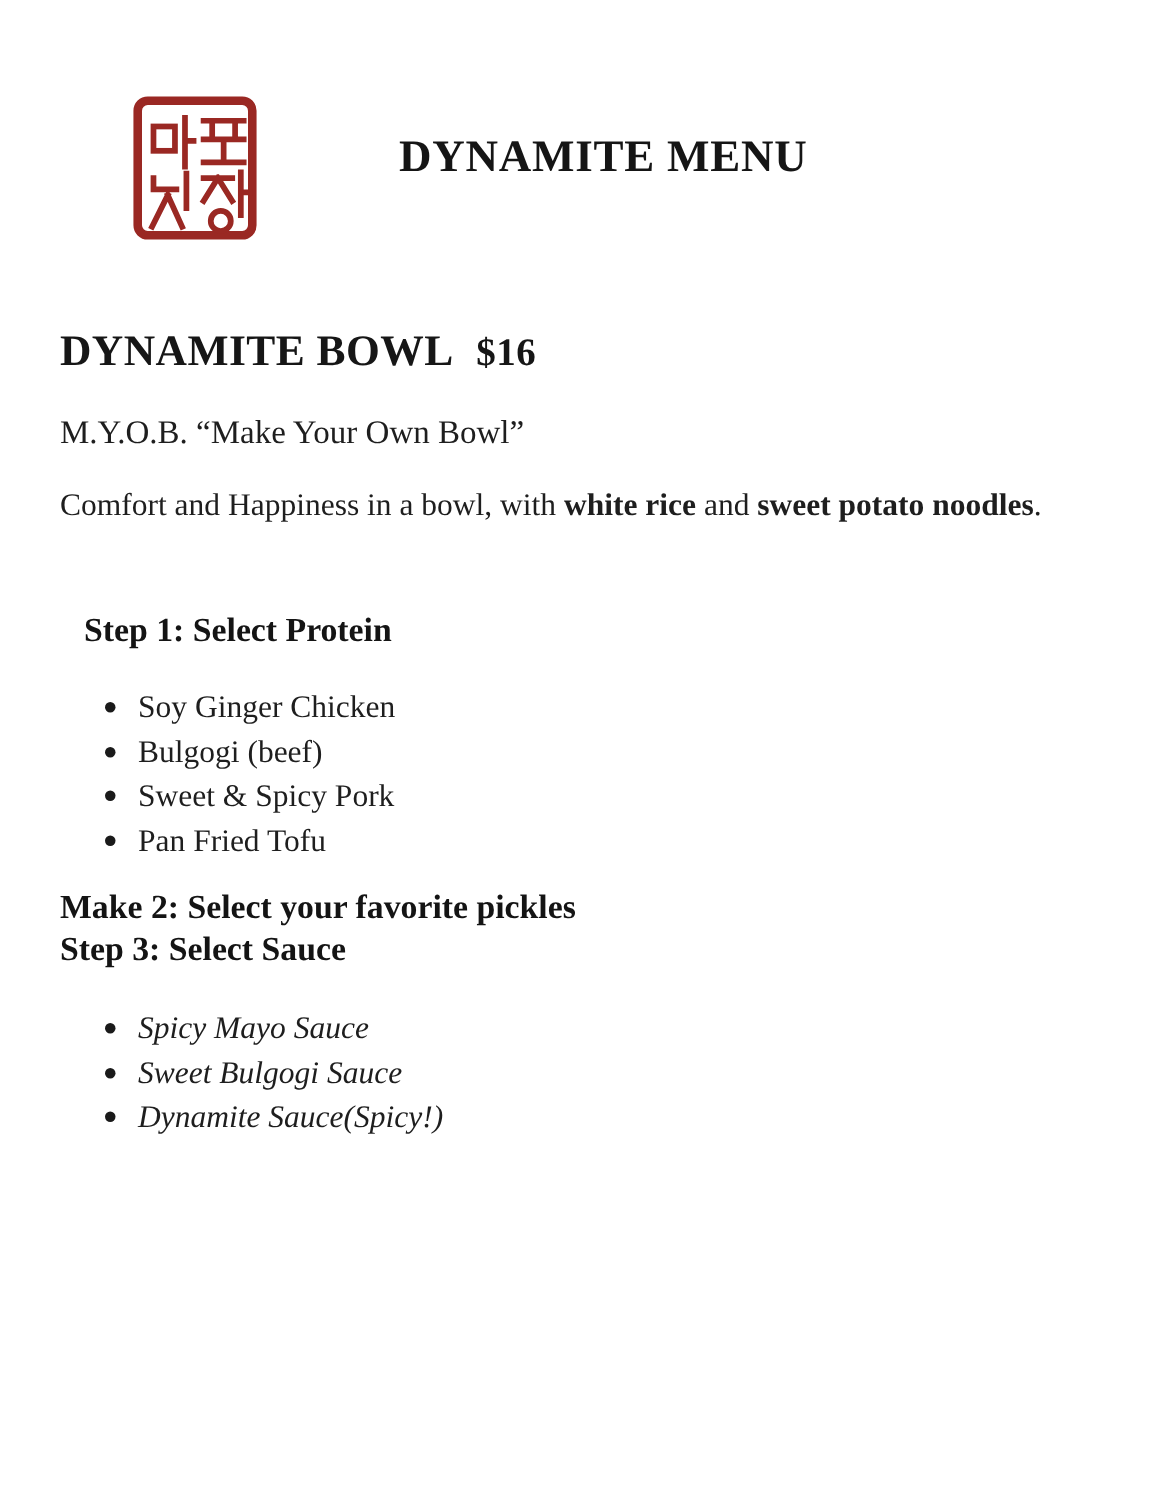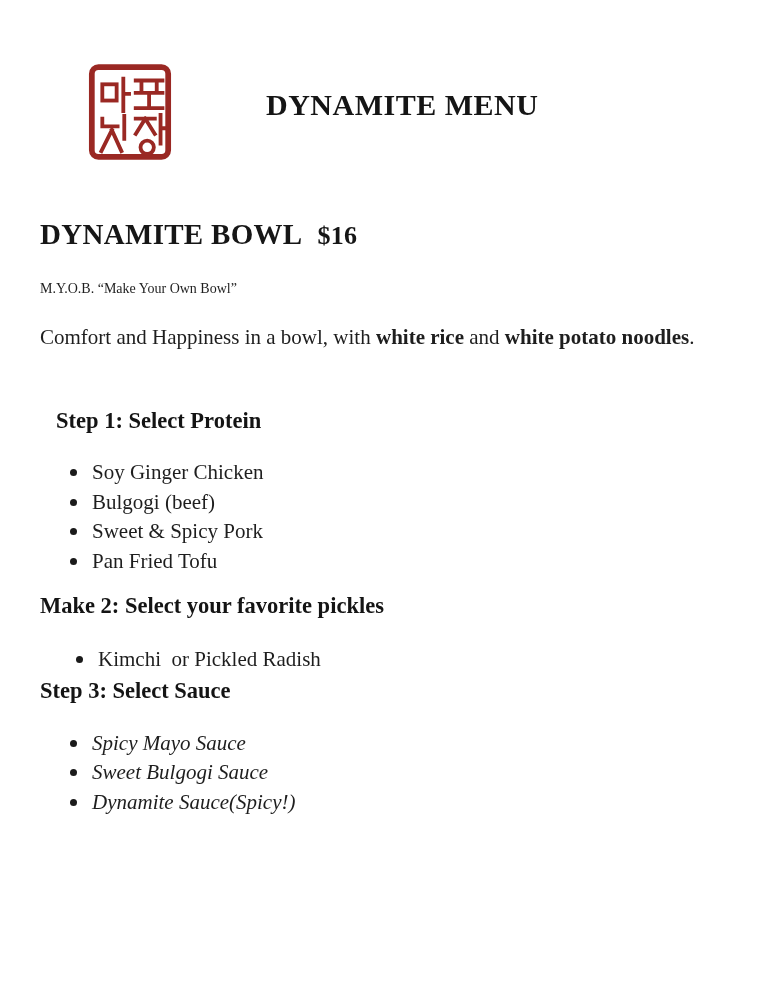--- a/index.html
+++ b/index.html
@@ -51,21 +51,21 @@
     letter-spacing: 0.3px;
   }
   .item-price {
     font-size: 26px;
     margin-left: 15px;
     font-feature-settings: "onum" 1;
   }
 
   .tagline {
     margin: 27px 0 0 0;
-    font-size: 14px;
+    font-size: 22px;
     line-height: 22px;
   }
 
   .desc {
     margin: 22px 0 0 0;
     font-size: 21px;
     line-height: 31px;
     max-width: 665px;
   }
   .b { font-weight: bold; }
@@ -141,37 +141,34 @@
     </div>
     <h1 class="page-title">DYNAMITE MENU</h1>
   </header>
 
   <main class="main">
 
     <h2 class="item-heading"><span>DYNAMITE BOWL</span><span class="item-price">$16</span></h2>
 
     <p class="tagline">M.Y.O.B. “Make Your Own Bowl”</p>
 
-    <p class="desc"><span>Comfort and Happiness in a bowl, with </span><span class="b">white rice</span><span> and </span><span class="b">white potato noodles</span><span>.</span></p>
+    <p class="desc"><span>Comfort and Happiness in a bowl, with </span><span class="b">white rice</span><span> and </span><span class="b">sweet potato noodles</span><span>.</span></p>
 
     <section class="step step-1">
       <h3 class="step-heading">Step 1: Select Protein</h3>
       <ul class="options">
         <li>Soy Ginger Chicken</li>
         <li>Bulgogi (beef)</li>
         <li>Sweet &amp; Spicy Pork</li>
         <li>Pan Fried Tofu</li>
       </ul>
     </section>
 
     <section class="step step-2">
       <h3 class="step-heading">Make 2: Select your favorite pickles</h3>
-      <ul class="options indent-extra">
-        <li>Kimchi  or Pickled Radish</li>
-      </ul>
     </section>
 
     <section class="step step-3">
       <h3 class="step-heading">Step 3: Select Sauce</h3>
       <ul class="options">
         <li>Spicy Mayo Sauce</li>
         <li>Sweet Bulgogi Sauce</li>
         <li>Dynamite Sauce(Spicy!)</li>
       </ul>
     </section>

